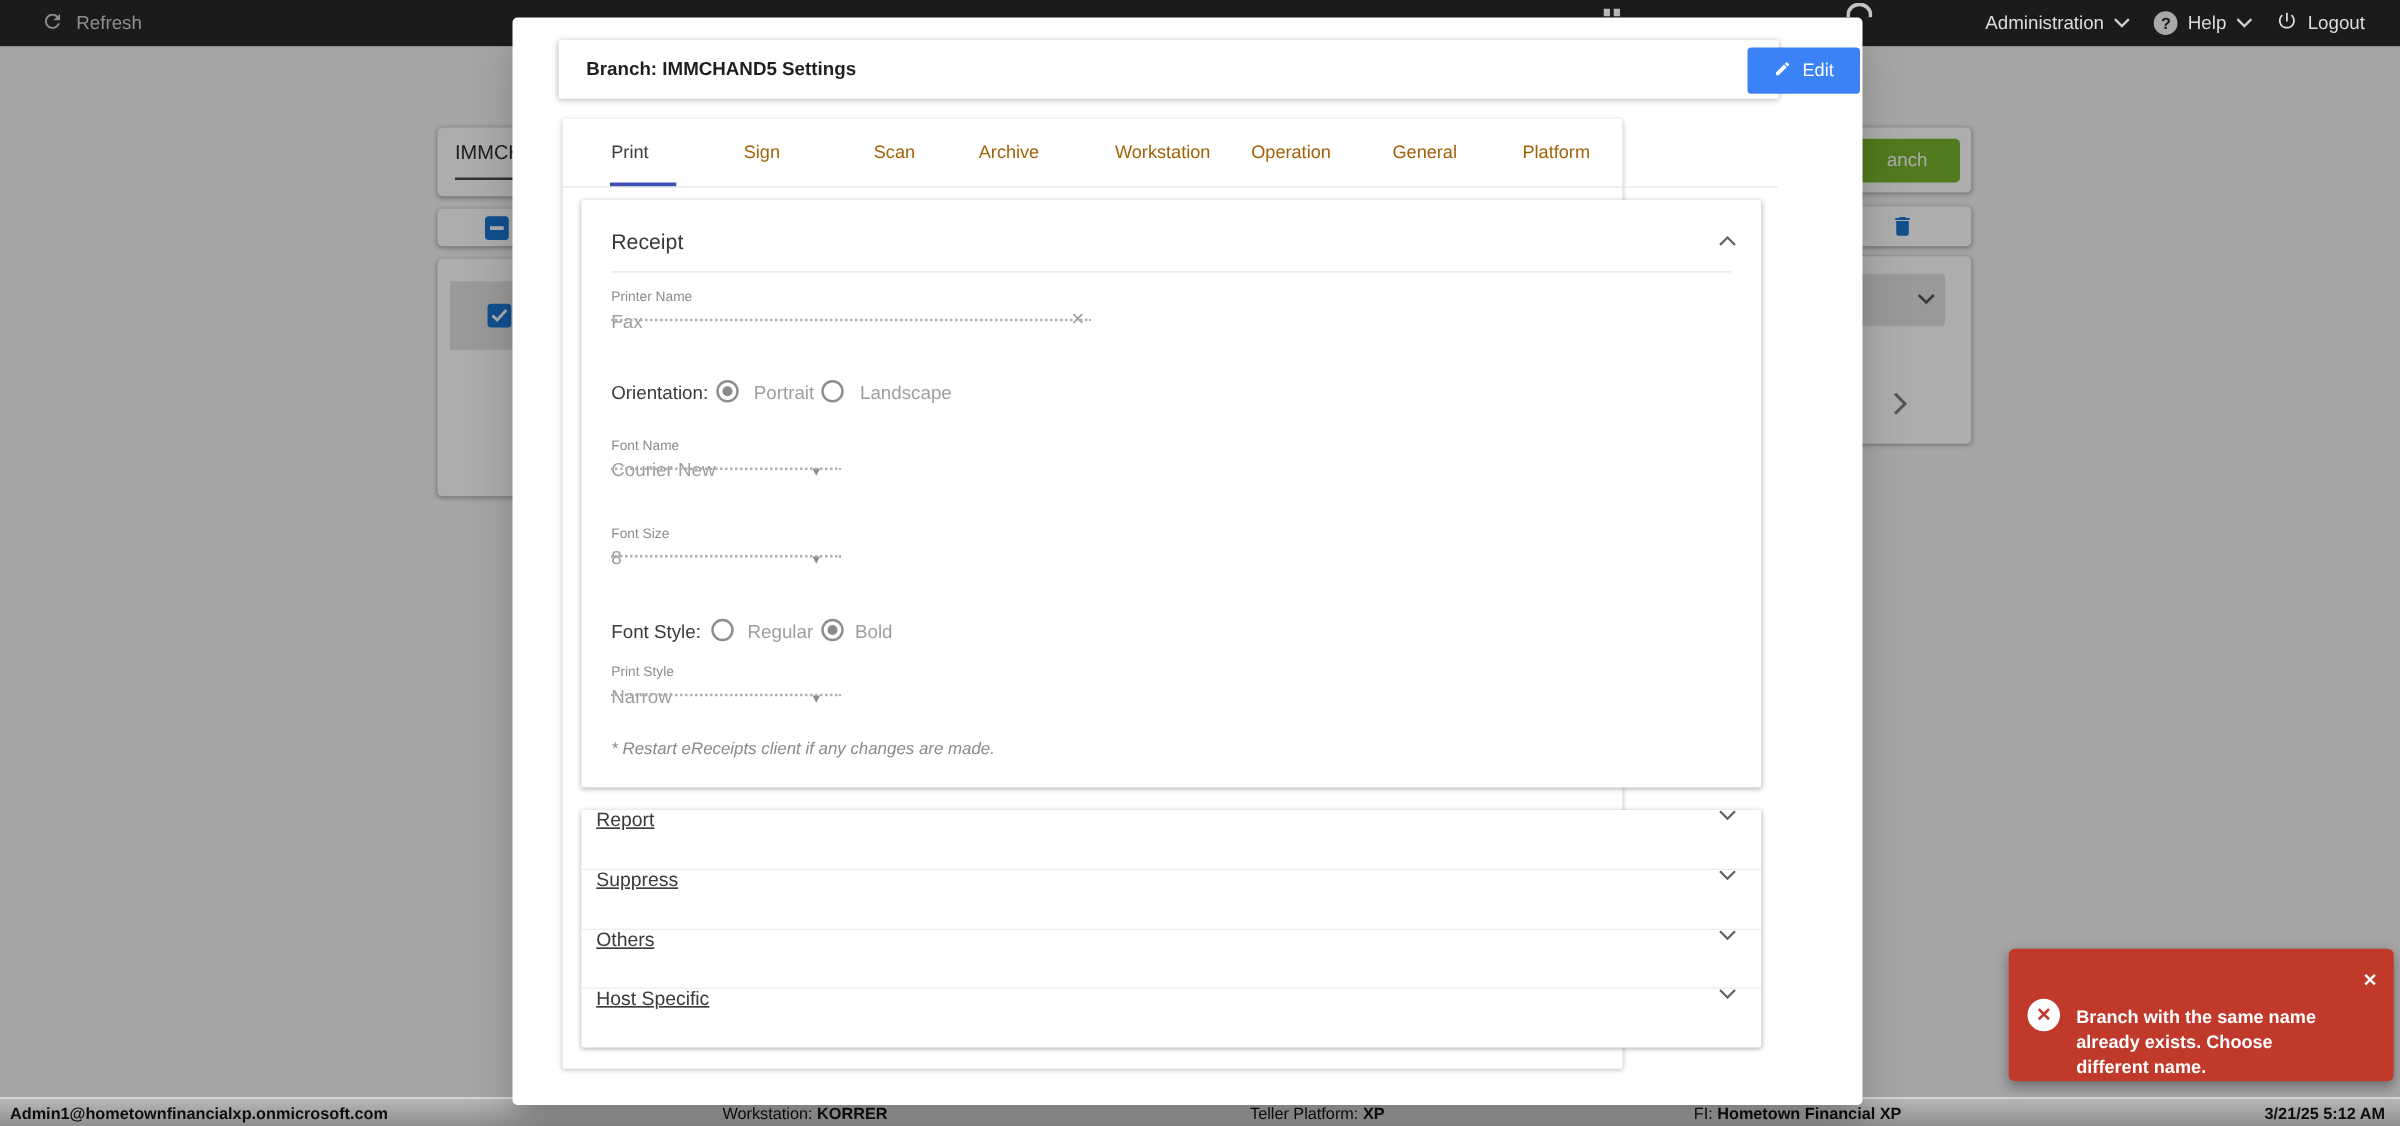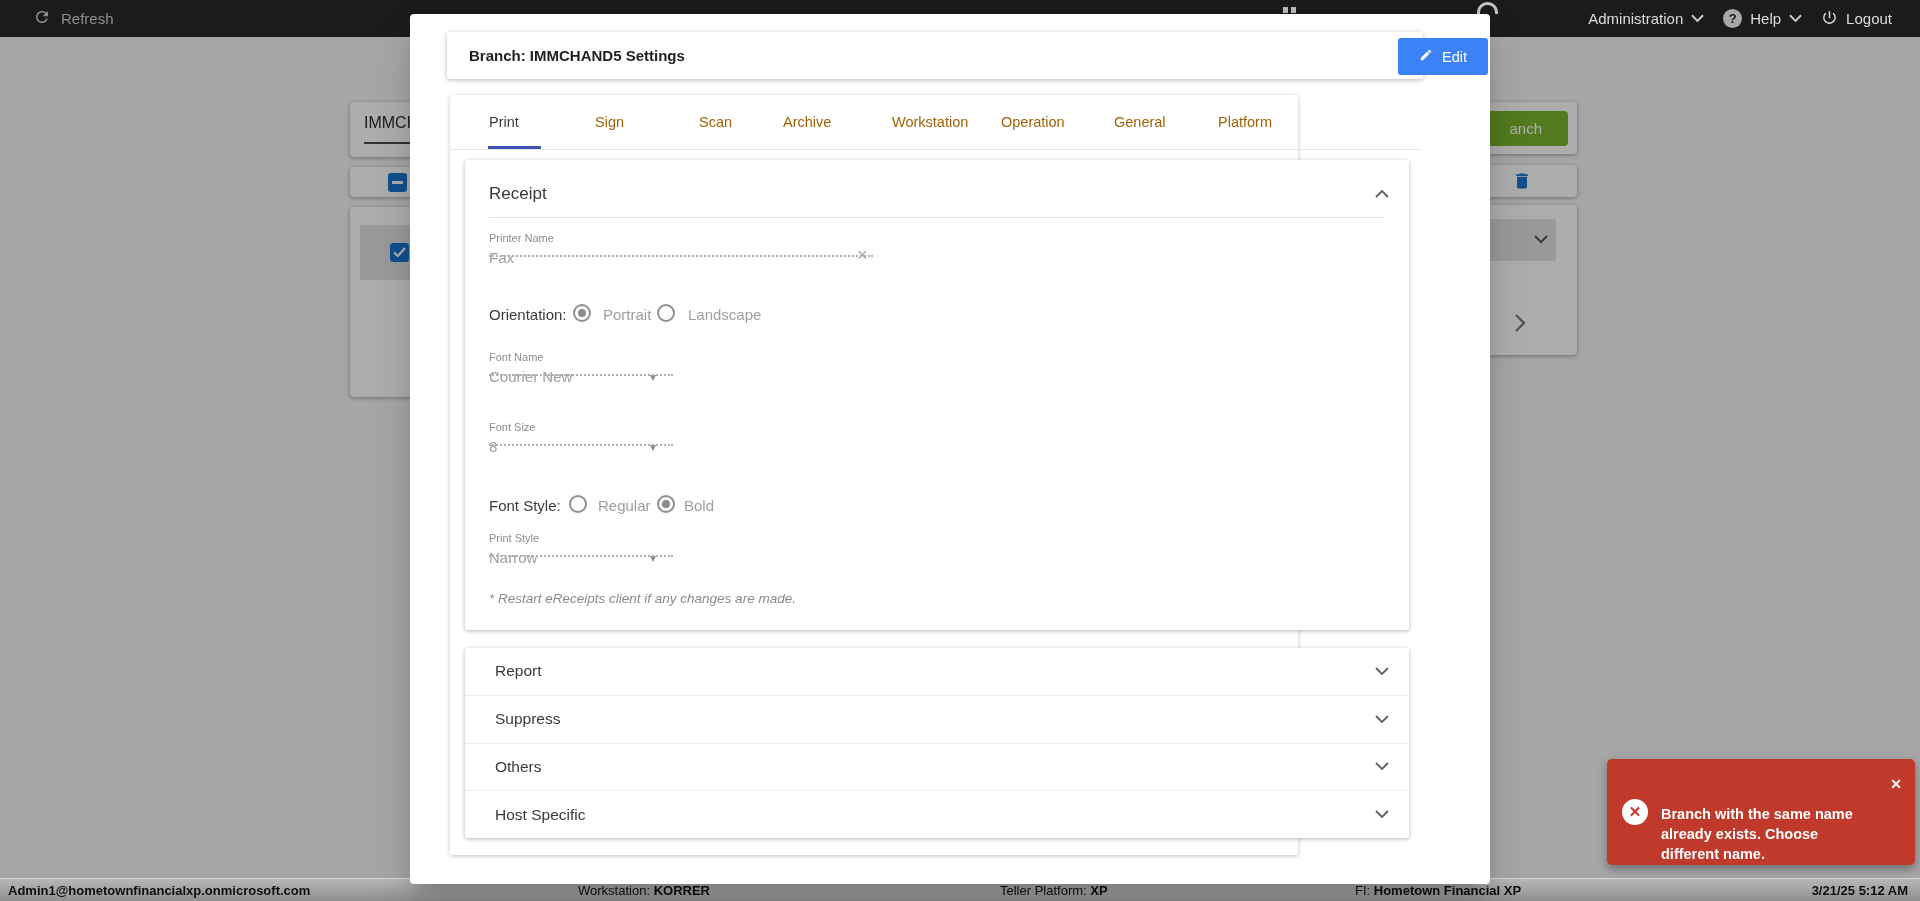--- a/index.html
+++ b/index.html
@@ -88,21 +88,21 @@
   .dotted { position:absolute; left:24px; border-bottom:2px dotted #b0b0b0; }
   .clear-x { position:absolute; left:392px; top:86px; font-size:18px; color:#9e9e9e; cursor:pointer; line-height:1; }
   .dd-arrow { position:absolute; color:#8a8a8a; font-size:12px; }
   .row-label { position:absolute; left:24px; font-size:15px; color:#3b3b3b; }
   .radio { position:absolute; width:18px; height:18px; border:2px solid #8f8f8f; border-radius:50%; }
   .radio.selected::after { content:""; position:absolute; left:3px; top:3px; width:8px; height:8px;
                            border-radius:50%; background:#8a8a8a; }
   .radio-label { position:absolute; font-size:15px; color:#9e9e9e; }
   .rp-note { position:absolute; left:24px; top:431px; font-style:italic; font-size:13.5px; color:#8a8a8a; }
 
-  .section-row { flex:1; display:flex; align-items:center; padding:0 20px 0 30px; cursor:pointer; }
+  .section-row { flex:1; display:flex; align-items:flex-start; padding:0 20px 0 12px; cursor:pointer;text-decoration:underline; }
   .section-row + .section-row { border-top:1px solid #ececec; }
   .section-row span { font-size:15.5px; color:#3a3a3a; flex:1; }
 
   
   .toast { position:absolute; left:1607px; top:759px; width:308px; height:106px; background:#c0392b; z-index:20;
            border-radius:5px; box-shadow:0 4px 10px rgba(0,0,0,.35); color:#fff; }
   .toast-icon { position:absolute; left:15px; top:40px; width:26px; height:26px; border-radius:50%; background:#fff;
                 color:#c0392b; font-weight:bold; font-size:15px; display:flex; align-items:center; justify-content:center; }
   .toast-msg { position:absolute; left:54px; top:14px; width:206px; font-size:14.5px; font-weight:bold; line-height:20px;margin-top:31px; }
   .toast-close { position:absolute; right:13px; top:18px; font-size:14px; font-weight:bold; cursor:pointer; line-height:1; }

